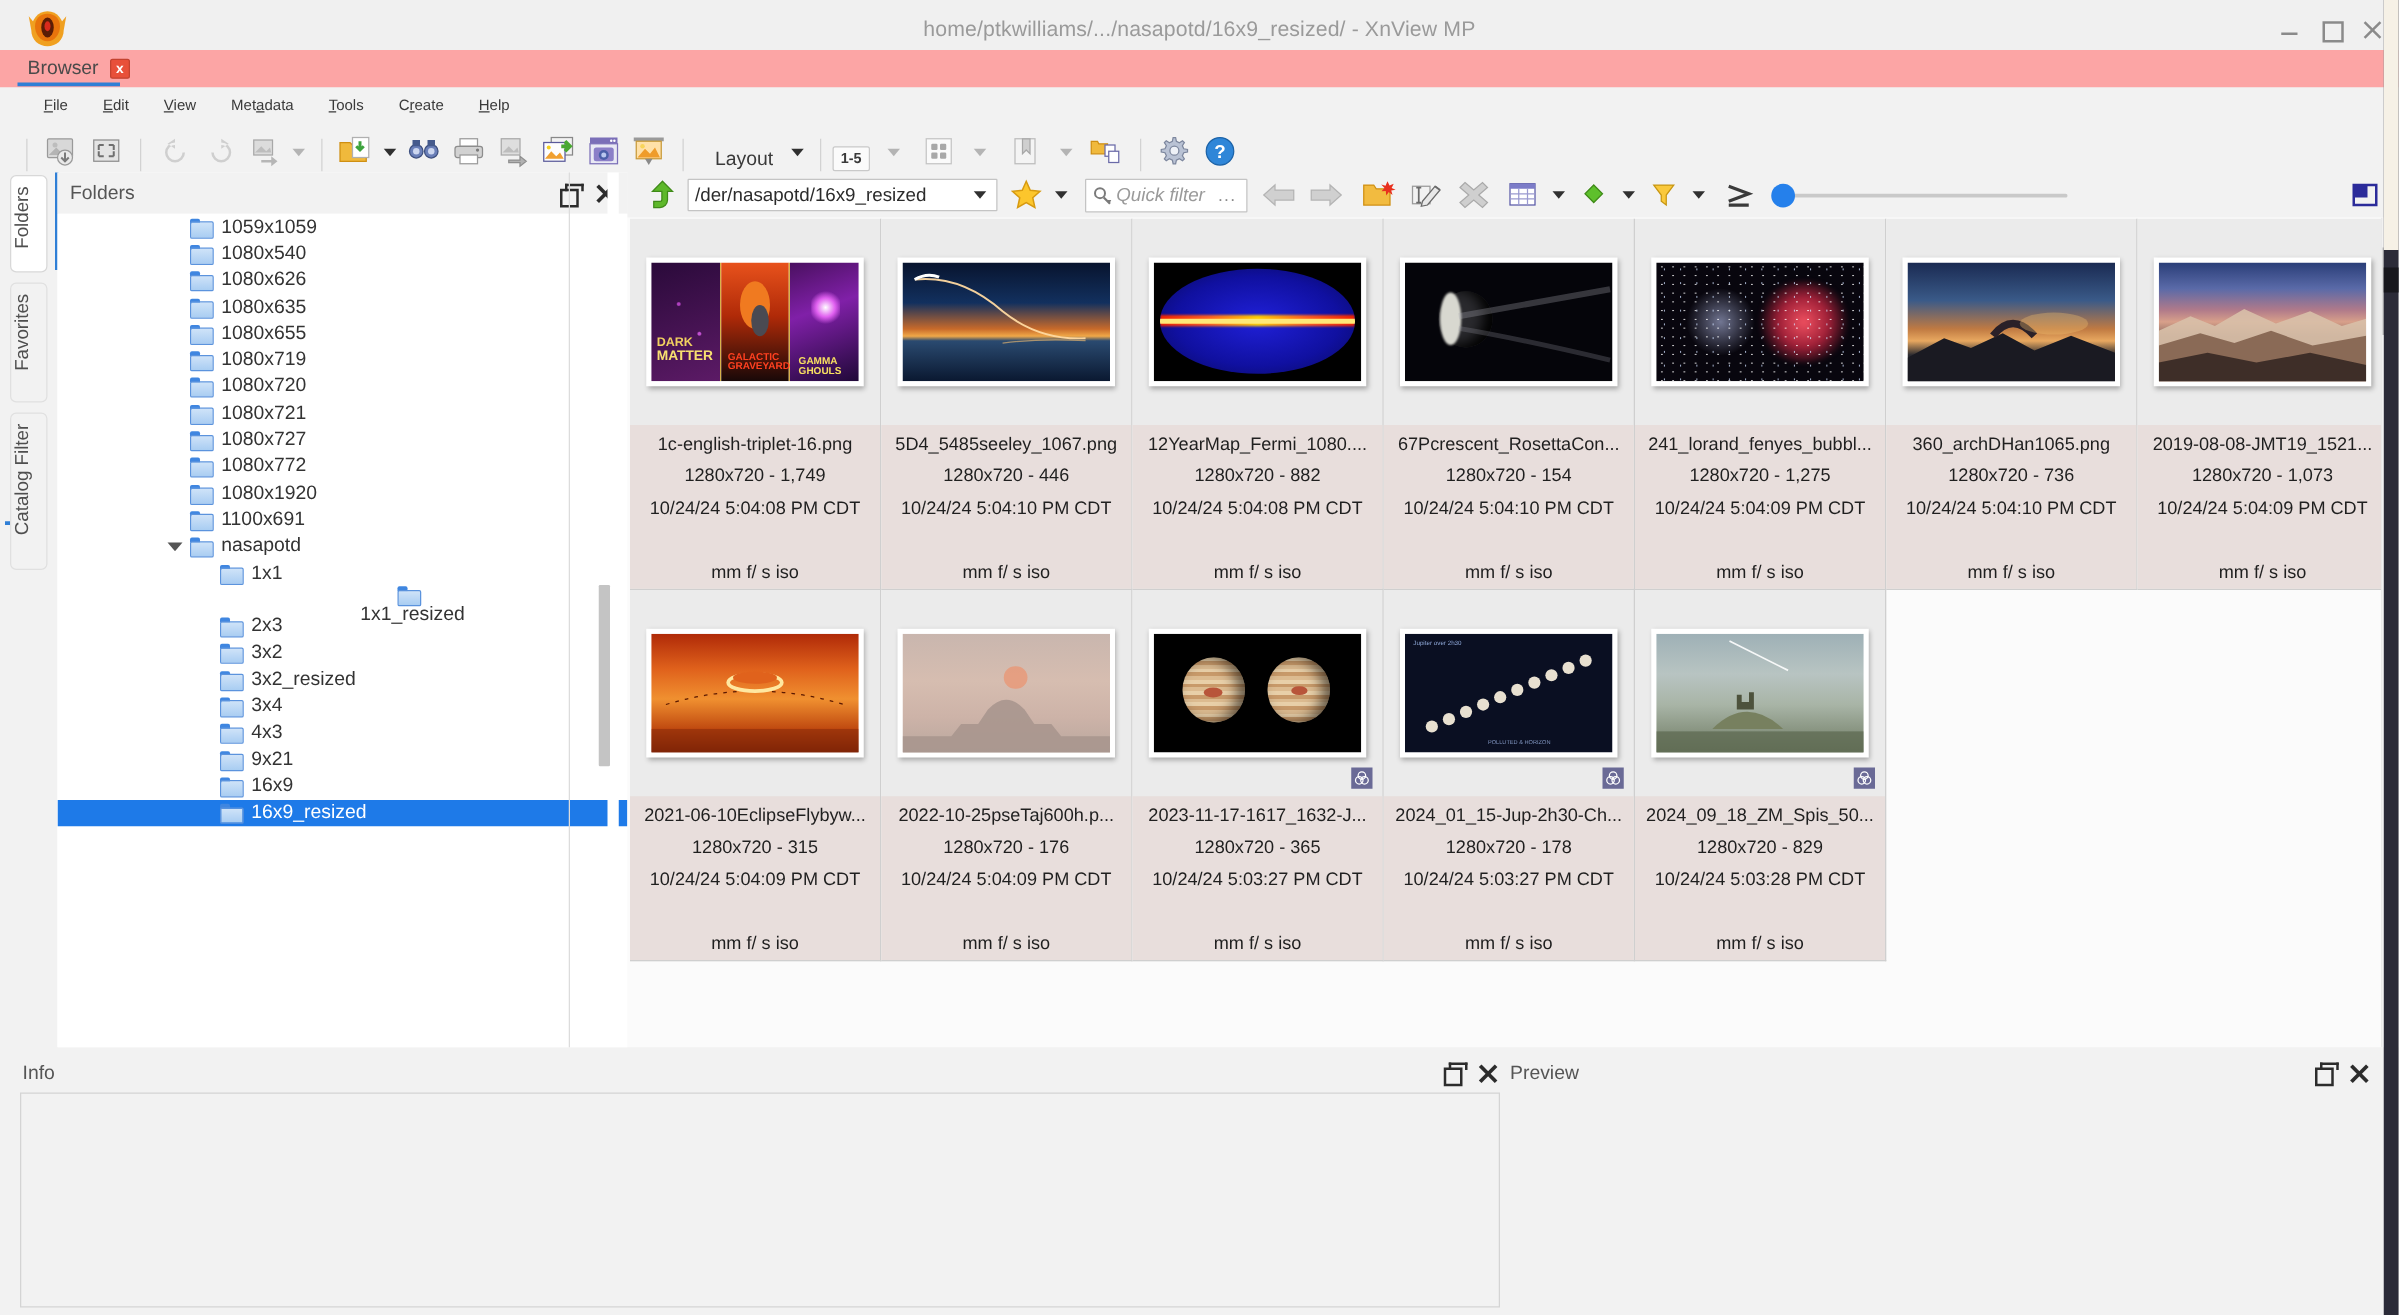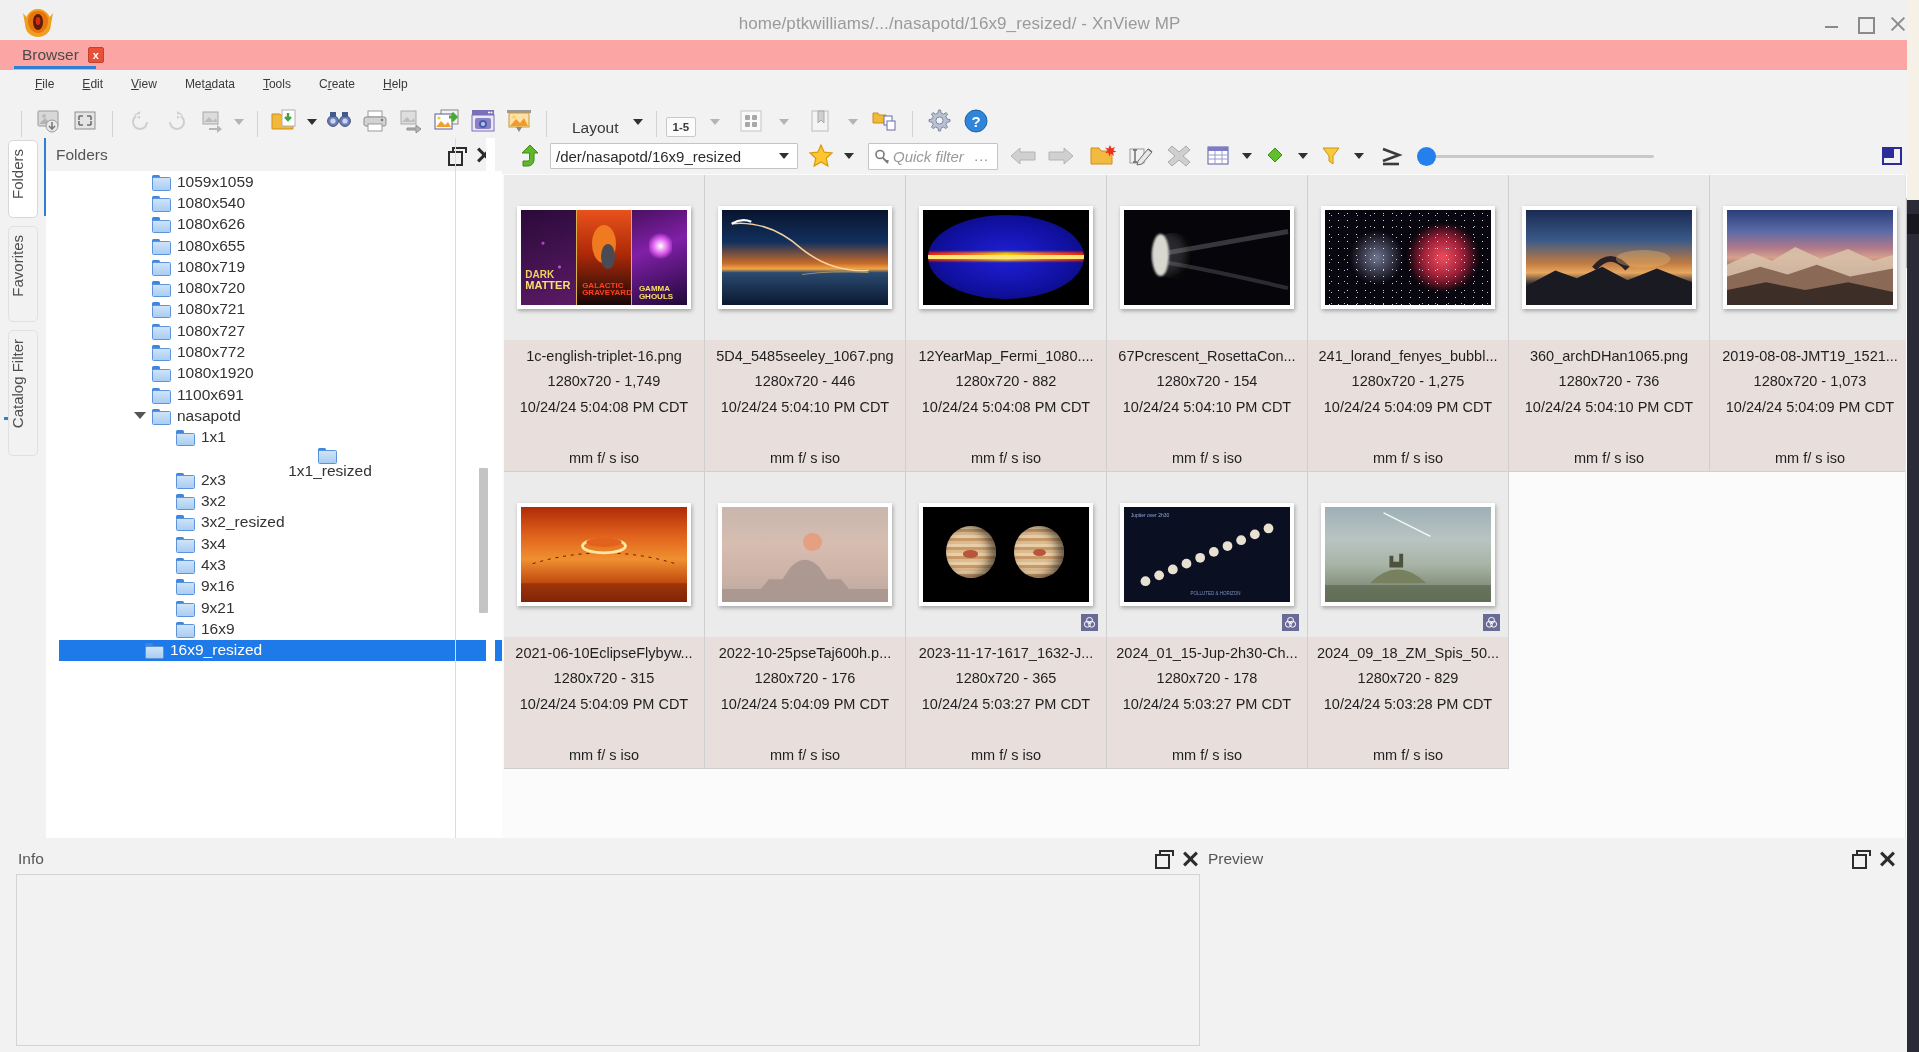--- a/index.html
+++ b/index.html
@@ -538,20 +538,25 @@
           <span>1080x540</span>
         </div>
         <div class="tree-row" style="padding-left: 88px;">
           <i class="tw empty"></i>
           <span class="folder-ic"></span>
           <span>1080x626</span>
         </div>
         <div class="tree-row" style="padding-left: 88px;">
           <i class="tw empty"></i>
           <span class="folder-ic"></span>
+          <span>1080x635</span>
+        </div>
+        <div class="tree-row" style="padding-left: 88px;">
+          <i class="tw empty"></i>
+          <span class="folder-ic"></span>
           <span>1080x655</span>
         </div>
         <div class="tree-row" style="padding-left: 88px;">
           <i class="tw empty"></i>
           <span class="folder-ic"></span>
           <span>1080x719</span>
         </div>
         <div class="tree-row" style="padding-left: 88px;">
           <i class="tw empty"></i>
           <span class="folder-ic"></span>
@@ -618,33 +623,28 @@
           <span>3x4</span>
         </div>
         <div class="tree-row" style="padding-left: 112px;">
           <i class="tw empty"></i>
           <span class="folder-ic"></span>
           <span>4x3</span>
         </div>
         <div class="tree-row" style="padding-left: 112px;">
           <i class="tw empty"></i>
           <span class="folder-ic"></span>
-          <span>9x16</span>
+          <span>9x21</span>
         </div>
         <div class="tree-row" style="padding-left: 112px;">
           <i class="tw empty"></i>
           <span class="folder-ic"></span>
-          <span>9x21</span>
-        </div>
-        <div class="tree-row" style="padding-left: 112px;">
-          <i class="tw empty"></i>
-          <span class="folder-ic"></span>
           <span>16x9</span>
         </div>
-        <div class="tree-row sel" style="padding-left: 68px; margin-left: 13px;">
+        <div class="tree-row sel" style="padding-left: 112px;">
           <i class="tw empty"></i>
           <span class="folder-ic"></span>
           <span>16x9_resized</span>
         </div>
       </div>
     <div class="tree-scroll">
       <div class="tree-thumb" style="top:330px; height:145px;"></div>
     </div>
   </div>
   <div class="folders-vline"></div>

